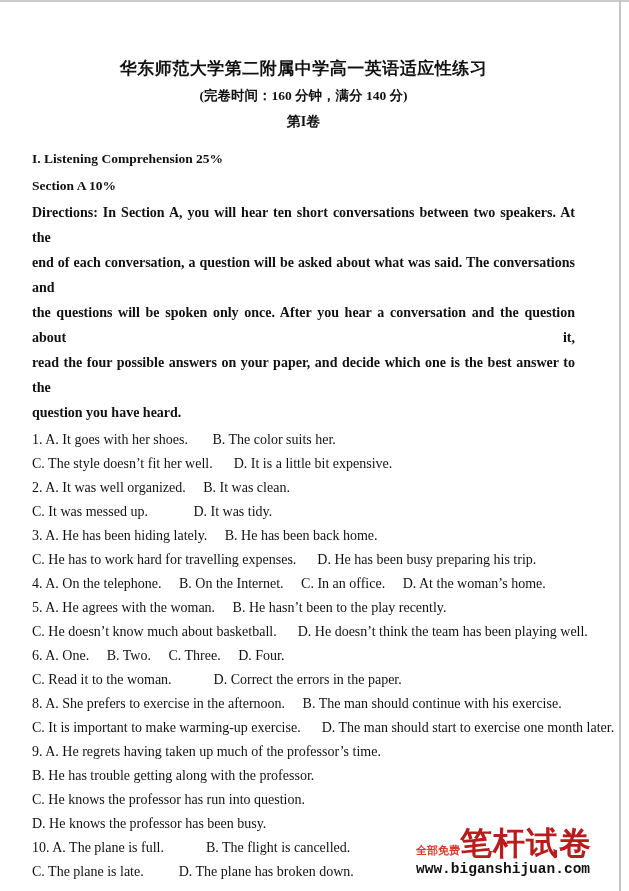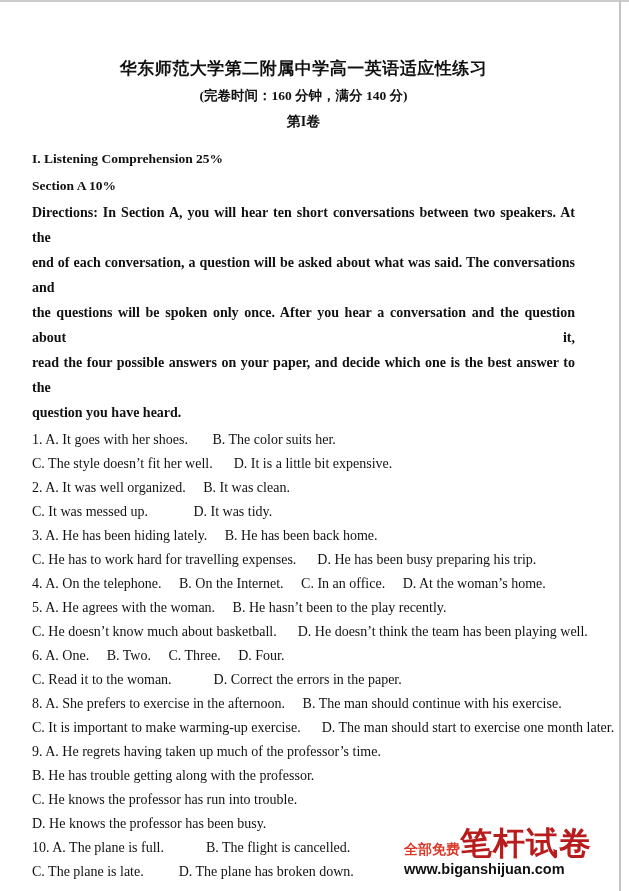--- a/index.html
+++ b/index.html
@@ -96,37 +96,37 @@
     bottom: 13px;
     text-align: left;
   }
   .wm-row {
     display: flex;
     align-items: flex-end;
     justify-content: flex-start;
   }
   .wm-badge {
     color: #d93a2b;
-    font-size: 14px;
+    font-size: 11px;
     font-weight: bold;
     line-height: 11px;
     margin-bottom: 3px;
-    font-family: Liberation Mono, monospace;
+    font-family: Liberation Serif, serif;
     white-space: nowrap;
   }
   .wm-brand {
     font-size: 32px;
     font-weight: bold;
     line-height: 32px;
     color: #b91c1c;
     letter-spacing: 1px;
     white-space: nowrap;
   }
   .wm-url {
-    font-family: Liberation Sans, sans-serif;
+    font-family: Liberation Mono, monospace;
     font-size: 14.5px;
     font-weight: bold;
     line-height: 18px;
     color: #111111;
     margin-top: 1px;
     white-space: nowrap;
   }
 </style>
 </head>
 <body>
@@ -160,21 +160,21 @@
     <div class="question-line">C. He has to work hard for travelling expenses.      D. He has been busy preparing his trip.</div>
     <div class="question-line">4. A. On the telephone.     B. On the Internet.     C. In an office.     D. At the woman’s home.</div>
     <div class="question-line">5. A. He agrees with the woman.     B. He hasn’t been to the play recently.</div>
     <div class="question-line">C. He doesn’t know much about basketball.      D. He doesn’t think the team has been playing well.</div>
     <div class="question-line">6. A. One.     B. Two.     C. Three.     D. Four.</div>
     <div class="question-line">C. Read it to the woman.            D. Correct the errors in the paper.</div>
     <div class="question-line">8. A. She prefers to exercise in the afternoon.     B. The man should continue with his exercise.</div>
     <div class="question-line">C. It is important to make warming-up exercise.      D. The man should start to exercise one month later.</div>
     <div class="question-line">9. A. He regrets having taken up much of the professor’s time.</div>
     <div class="question-line">B. He has trouble getting along with the professor.</div>
-    <div class="question-line">C. He knows the professor has run into trouble.</div>
+    <div class="question-line">C. He knows the professor has run into question.</div>
     <div class="question-line">D. He knows the professor has been busy.</div>
     <div class="question-line">10. A. The plane is full.            B. The flight is cancelled.</div>
     <div class="question-line">C. The plane is late.          D. The plane has broken down.</div>
   </div>
 
 </div>
 
 <div class="watermark">
   <div class="wm-row">
     <span class="wm-badge">全部免费</span>

